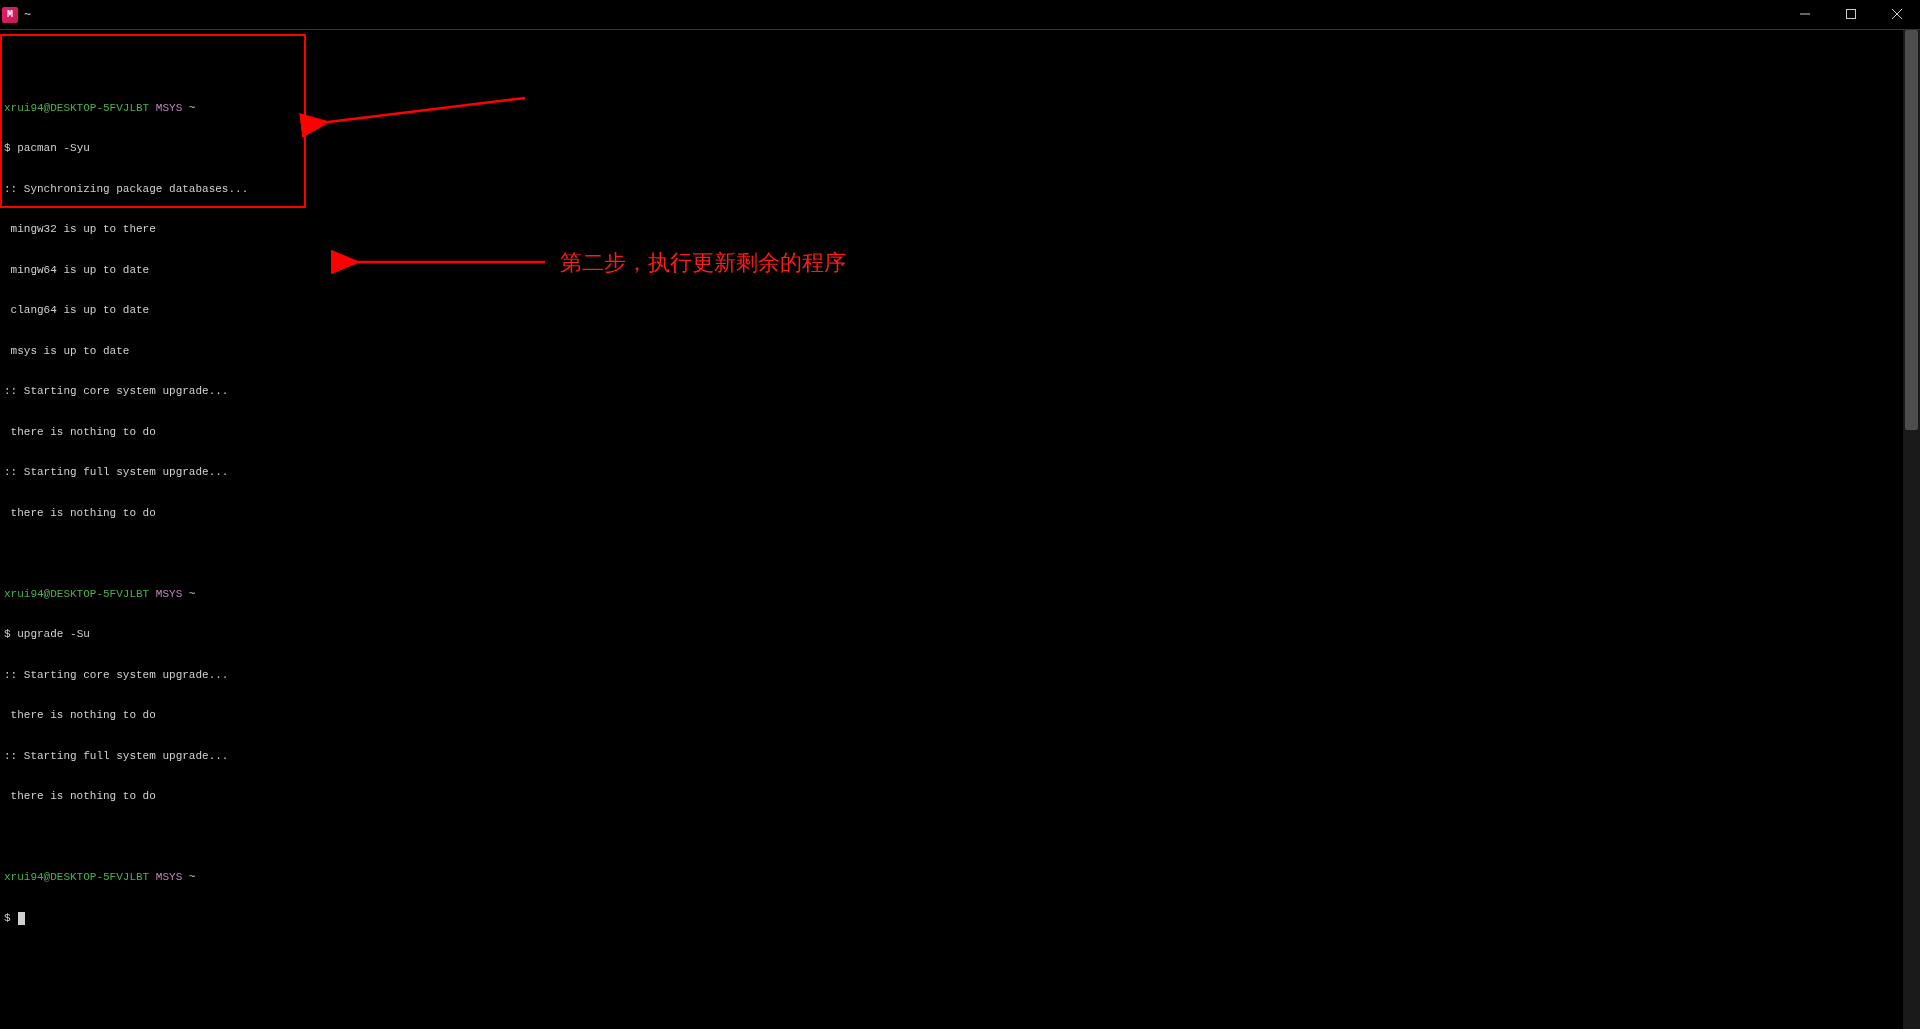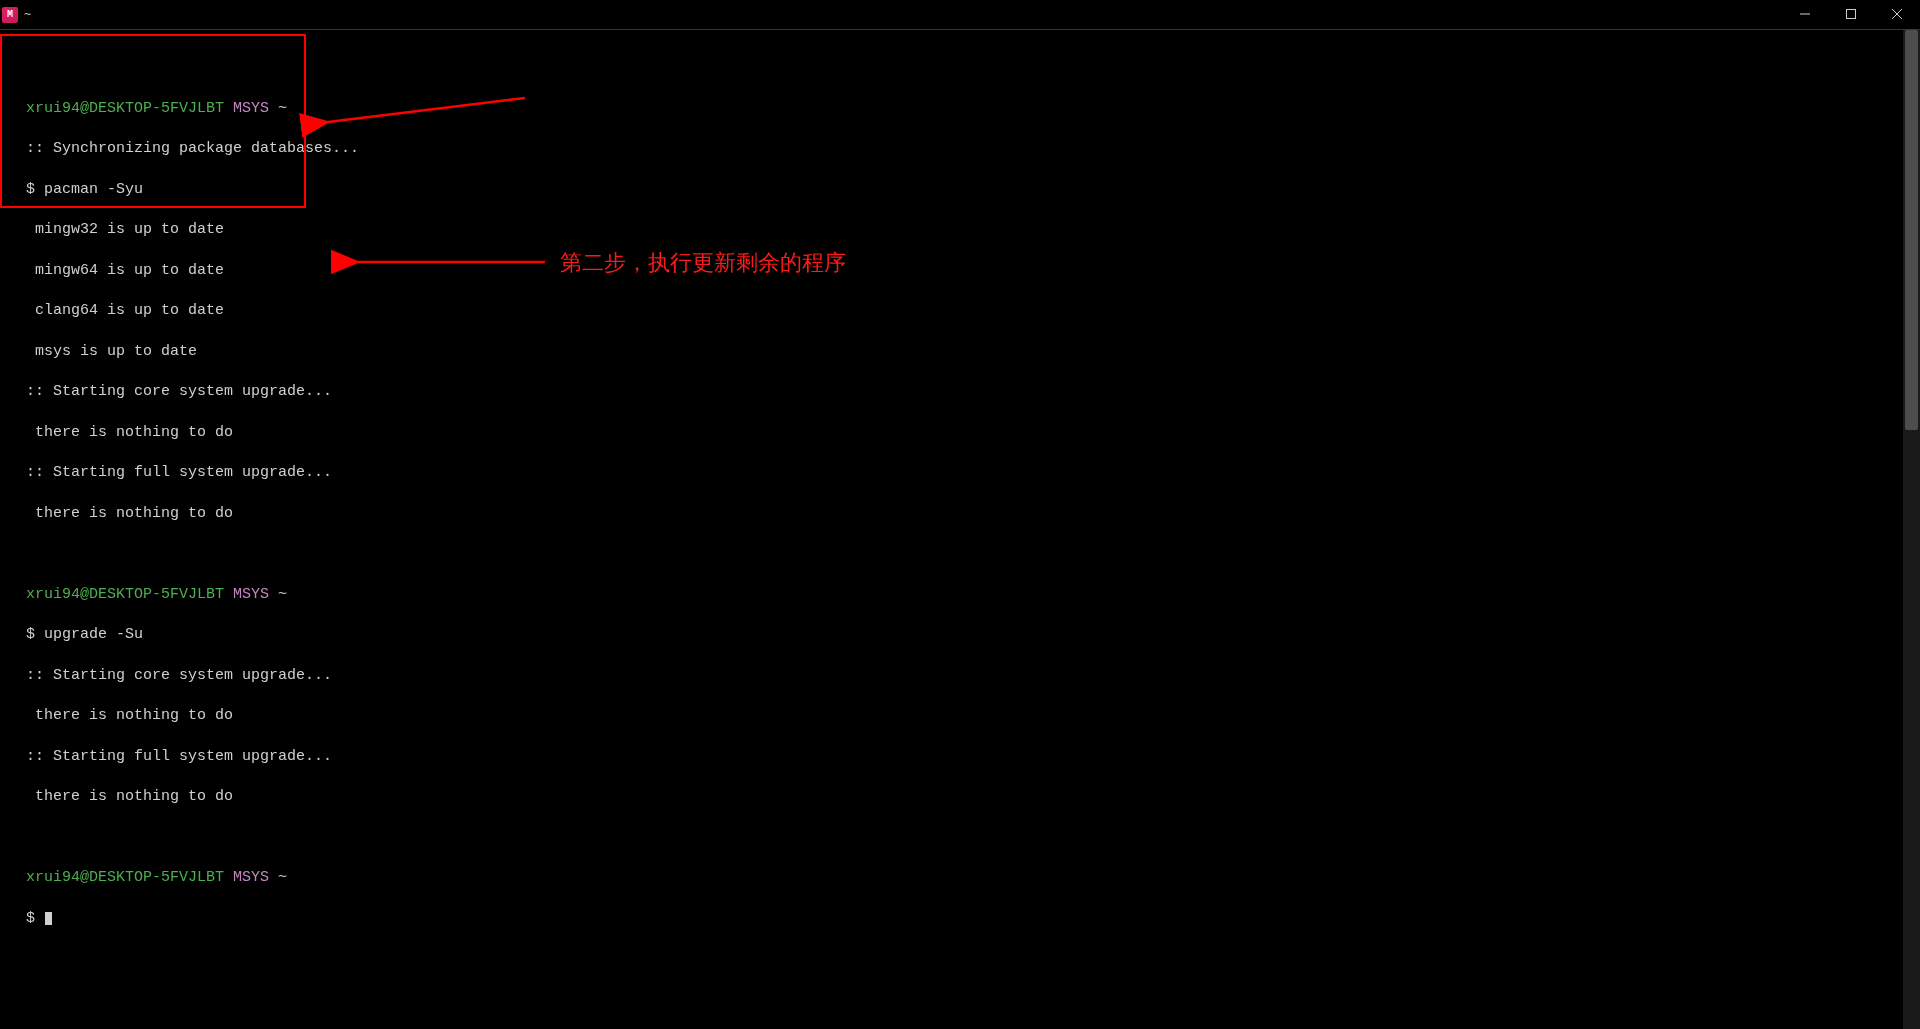--- a/index.html
+++ b/index.html
@@ -7,21 +7,21 @@
 
 .titlebar { width: 100%; height: 30px; background: #000; display: flex; align-items: center; justify-content: space-between; border-bottom: 1px solid #333; }
 .titlebar-left { display: flex; align-items: center; height: 100%; padding-left: 2px; }
 .app-icon { width: 16px; height: 16px; background: linear-gradient(135deg, #e91e63, #c2185b); border-radius: 2px; display: flex; align-items: center; justify-content: center; color: #fff; font-size: 10px; font-weight: bold; margin-right: 6px; }
 .title-text { color: #ccc; font-size: 12px; }
 .window-controls { display: flex; height: 100%; }
 .win-btn { width: 46px; height: 100%; display: flex; align-items: center; justify-content: center; color: #ccc; cursor: pointer; }
 .win-btn svg { width: 10px; height: 10px; stroke: currentColor; stroke-width: 1; fill: none; }
 
 .terminal-wrap { position: relative; width: 100%; height: calc(100% - 30px); background: #000; }
-.terminal { position: absolute; left: 4px; top: 4px; right: 18px; bottom: 0; font-size: 15px; line-height: 13.5px; color: #d0d0d0; white-space: pre; margin-left: 22px; }
+.terminal { position: absolute; left: 4px; top: 4px; right: 18px; bottom: 0; font-size: 11px; line-height: 13.5px; color: #d0d0d0; white-space: pre; }
 .tline { height: 13.5px; }
 .user { color: #4caf50; }
 .env { color: #c586c0; }
 .path { color: #d0d0d0; }
 .promptchar { color: #d0d0d0; }
 .cmd { color: #d0d0d0; }
 .out { color: #d0d0d0; }
 .cursor { display: inline-block; width: 7px; height: 13px; background: #d0d0d0; vertical-align: bottom; margin-left: 1px; }
 
 .red-box { position: absolute; border: 2px solid #ff0000; pointer-events: none; }
@@ -59,23 +59,23 @@
             <line x1="10" y1="0" x2="0" y2="10"></line>
           </svg></span>
     </div>
   </div>
 </div>
 
 <div class="terminal-wrap">
   <div class="terminal">
     <div class="tline"></div>
     <div class="tline"><span class="user">xrui94@DESKTOP-5FVJLBT</span> <span class="env">MSYS</span> <span class="path">~</span></div>
+    <div class="tline"><span class="promptchar">$</span> <span class="cmd">pacman -Syu</span></div>
     <div class="tline out">:: Synchronizing package databases...</div>
-    <div class="tline"><span class="promptchar">$</span> <span class="cmd">pacman -Syu</span></div>
-    <div class="tline out"> mingw32 is up to date</div>
+    <div class="tline out"> mingw32 is up to there</div>
     <div class="tline out"> mingw64 is up to date</div>
     <div class="tline out"> clang64 is up to date</div>
     <div class="tline out"> msys is up to date</div>
     <div class="tline out">:: Starting core system upgrade...</div>
     <div class="tline out"> there is nothing to do</div>
     <div class="tline out">:: Starting full system upgrade...</div>
     <div class="tline out"> there is nothing to do</div>
     <div class="tline"></div>
     <div class="tline"><span class="user">xrui94@DESKTOP-5FVJLBT</span> <span class="env">MSYS</span> <span class="path">~</span></div>
     <div class="tline"><span class="promptchar">$</span> <span class="cmd">upgrade -Su</span></div>

